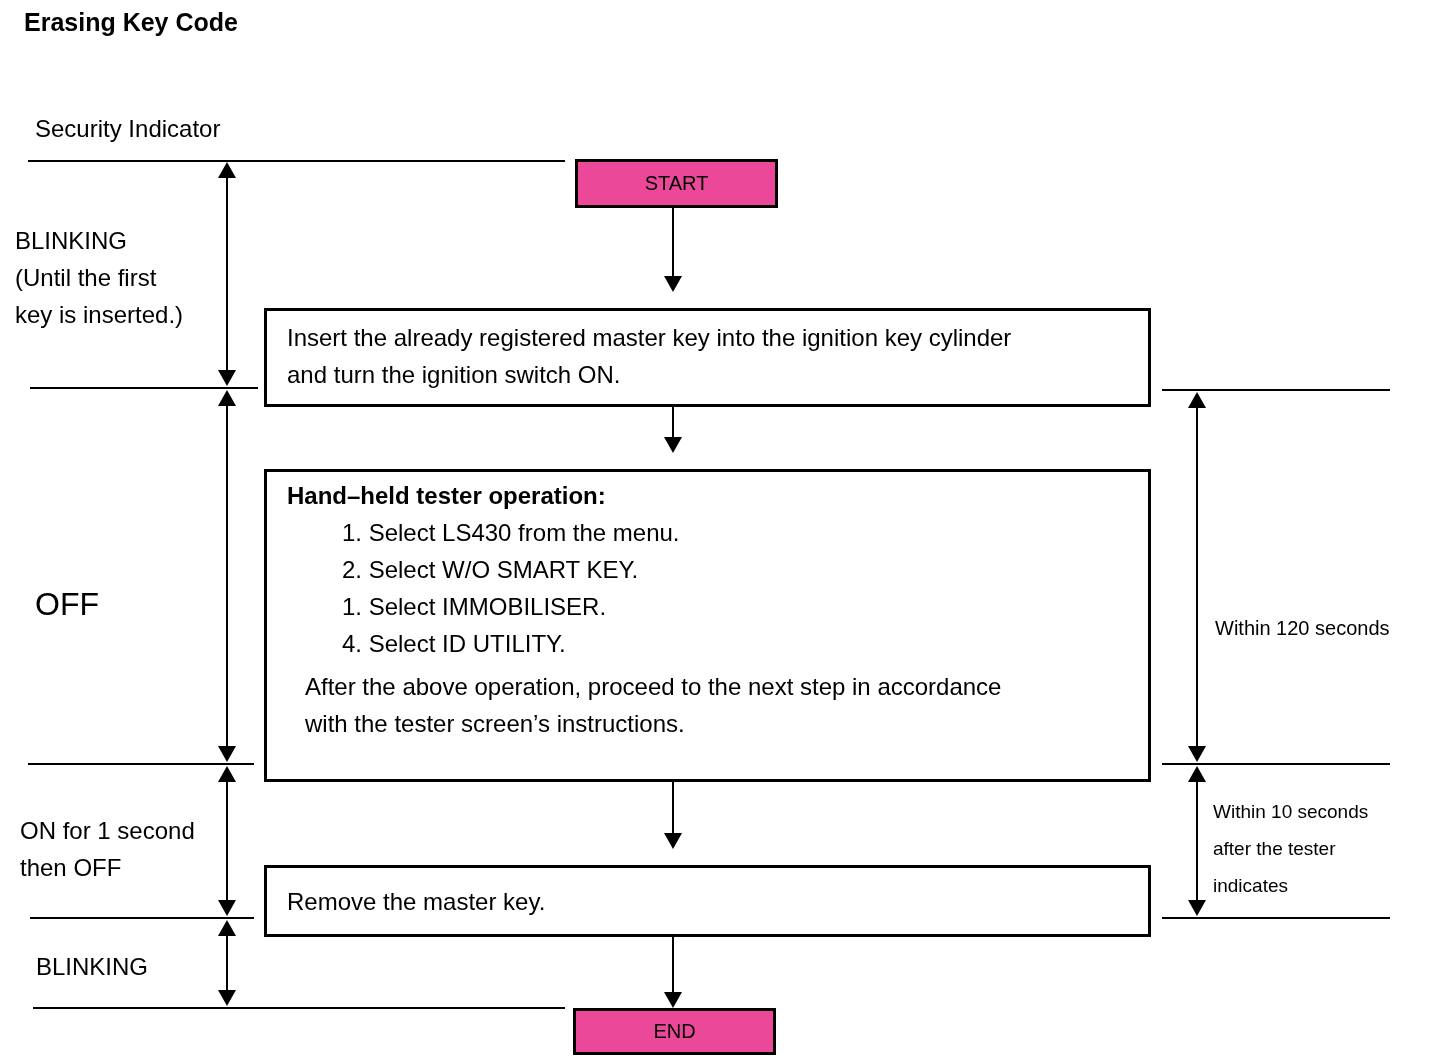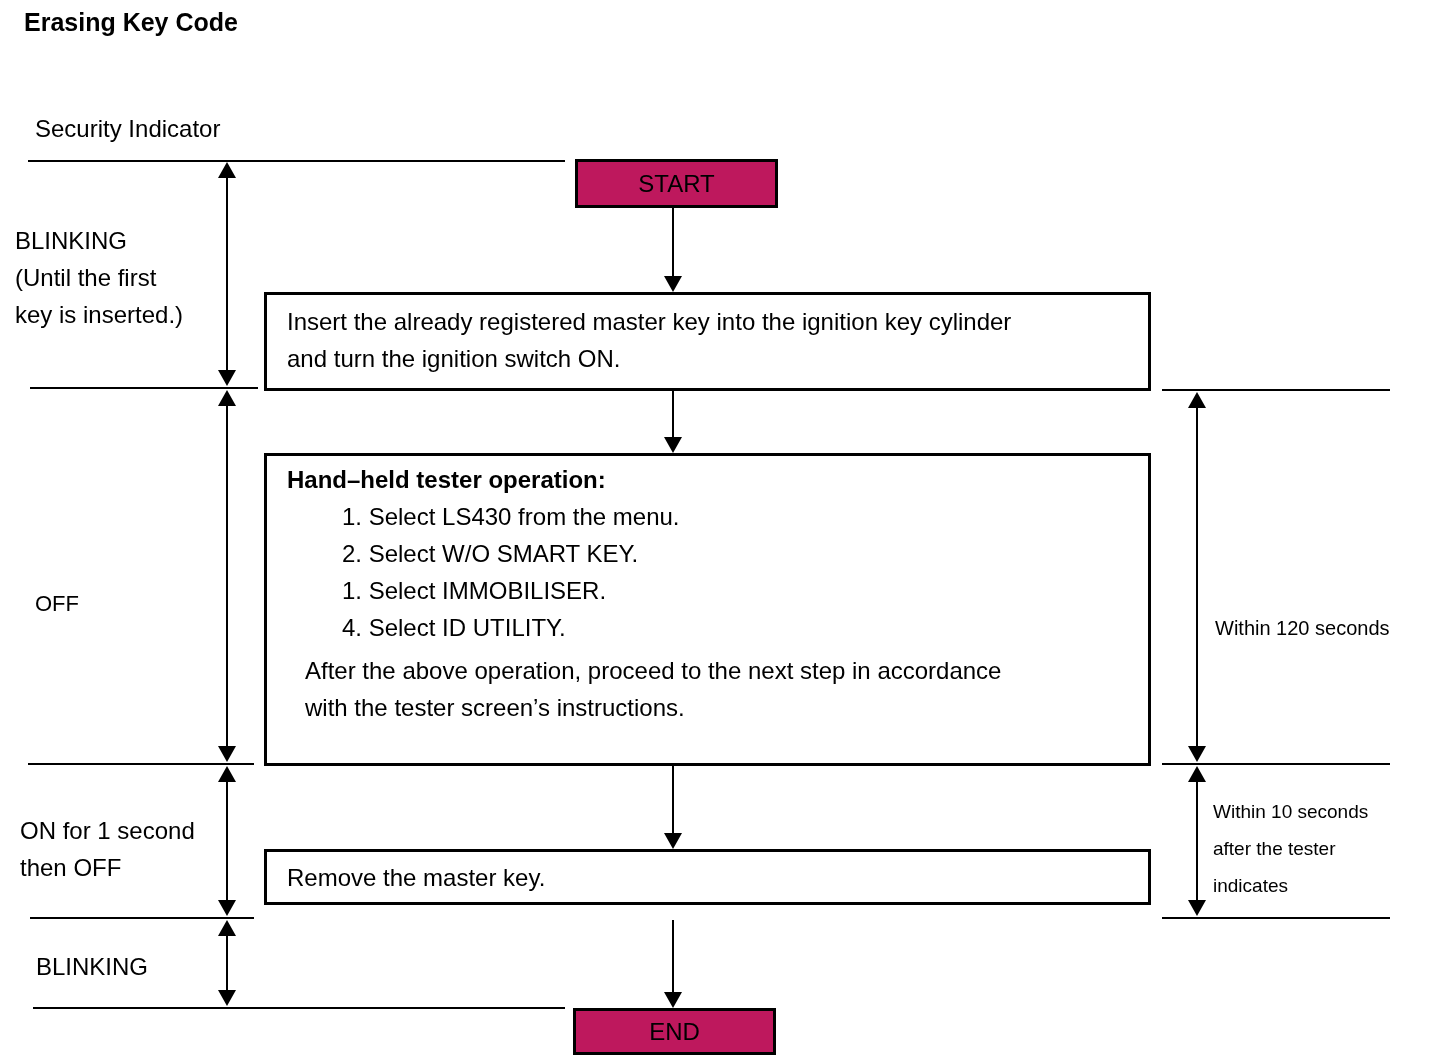--- a/index.html
+++ b/index.html
@@ -8,43 +8,43 @@
     background:#ffffff;color:#000000;
     font-family:"Liberation Sans","DejaVu Sans",sans-serif;
     position:relative;overflow:hidden;
   }
   .hline{position:absolute;height:2px;background:#000;}
   .vline{position:absolute;width:2px;background:#000;}
   .tri{position:absolute;width:0;height:0;}
   .tri.down{border-left:9px solid transparent;border-right:9px solid transparent;border-top:16px solid #000;}
   .tri.up{border-left:9px solid transparent;border-right:9px solid transparent;border-bottom:16px solid #000;}
   .node{
-    position:absolute;border:3px solid #000;background:#be185d;
+    position:absolute;border:3px solid #000;background:#ec4899;
     display:flex;align-items:center;justify-content:center;
-    font-size:24px;box-sizing:border-box;
+    font-size:20px;box-sizing:border-box;
   }
   .procbox{
     position:absolute;border:3px solid #000;background:#fff;
-    box-sizing:border-box;font-size:24px;line-height:37px;
+    box-sizing:border-box;font-size:24px;line-height:37px;margin-top:16px;
   }
   .preline{white-space:pre-line;}
   .title{position:absolute;left:24px;top:8px;font-size:25px;font-weight:bold;}
   .lbl{position:absolute;font-size:24px;line-height:37px;}
   .rlbl{position:absolute;font-size:19px;line-height:37px;}
 </style>
 </head>
 <body>
 
 <div class="title">Erasing Key Code</div>
 
 <div class="lbl" style="left:35px;top:110px;text-align:center;">Security Indicator</div>
 <div class="lbl preline" style="left:15px;top:222px;">BLINKING
 (Until the first
 key is inserted.)</div>
-<div class="lbl" style="left:35px;top:589px;font-size:22px;line-height:30px;">OFF</div>
+<div class="lbl" style="left:35px;top:589px;font-size:32px;line-height:30px;">OFF</div>
 <div class="lbl preline" style="left:20px;top:812px;">ON for 1 second
 then OFF</div>
 <div class="lbl" style="left:36px;top:948px;">BLINKING</div>
 
 <div class="rlbl" style="left:1215px;top:616px;font-size:20px;line-height:24px;">Within 120 seconds</div>
 <div class="rlbl preline" style="left:1213px;top:793px;">Within 10 seconds
 after the tester
 indicates</div>
 
 <div class="hline" style="left:28px;top:160px;width:537px;"></div>
@@ -116,15 +116,15 @@
   <div style="padding-left:55px;">
     <div>1. Select LS430 from the menu.</div>
     <div>2. Select W/O SMART KEY.</div>
     <div>1. Select IMMOBILISER.</div>
     <div>4. Select ID UTILITY.</div>
   </div>
   <div class="preline" style="margin-top:6px;margin-left:18px;">After the above operation, proceed to the next step in accordance
 with the tester screen’s instructions.</div>
 </div>
 
-<div class="procbox" style="left:264px;top:849px;width:887px;height:56px;padding:0 20px;display:flex;align-items:center;">Remove the master key.</div>
+<div class="procbox" style="left:264px;top:849px;width:887px;height:72px;padding:0 20px;display:flex;align-items:center;">Remove the master key.</div>
 
 <div class="node" style="left:573px;top:1008px;width:203px;height:47px;">END</div>
 
 </body></html>

